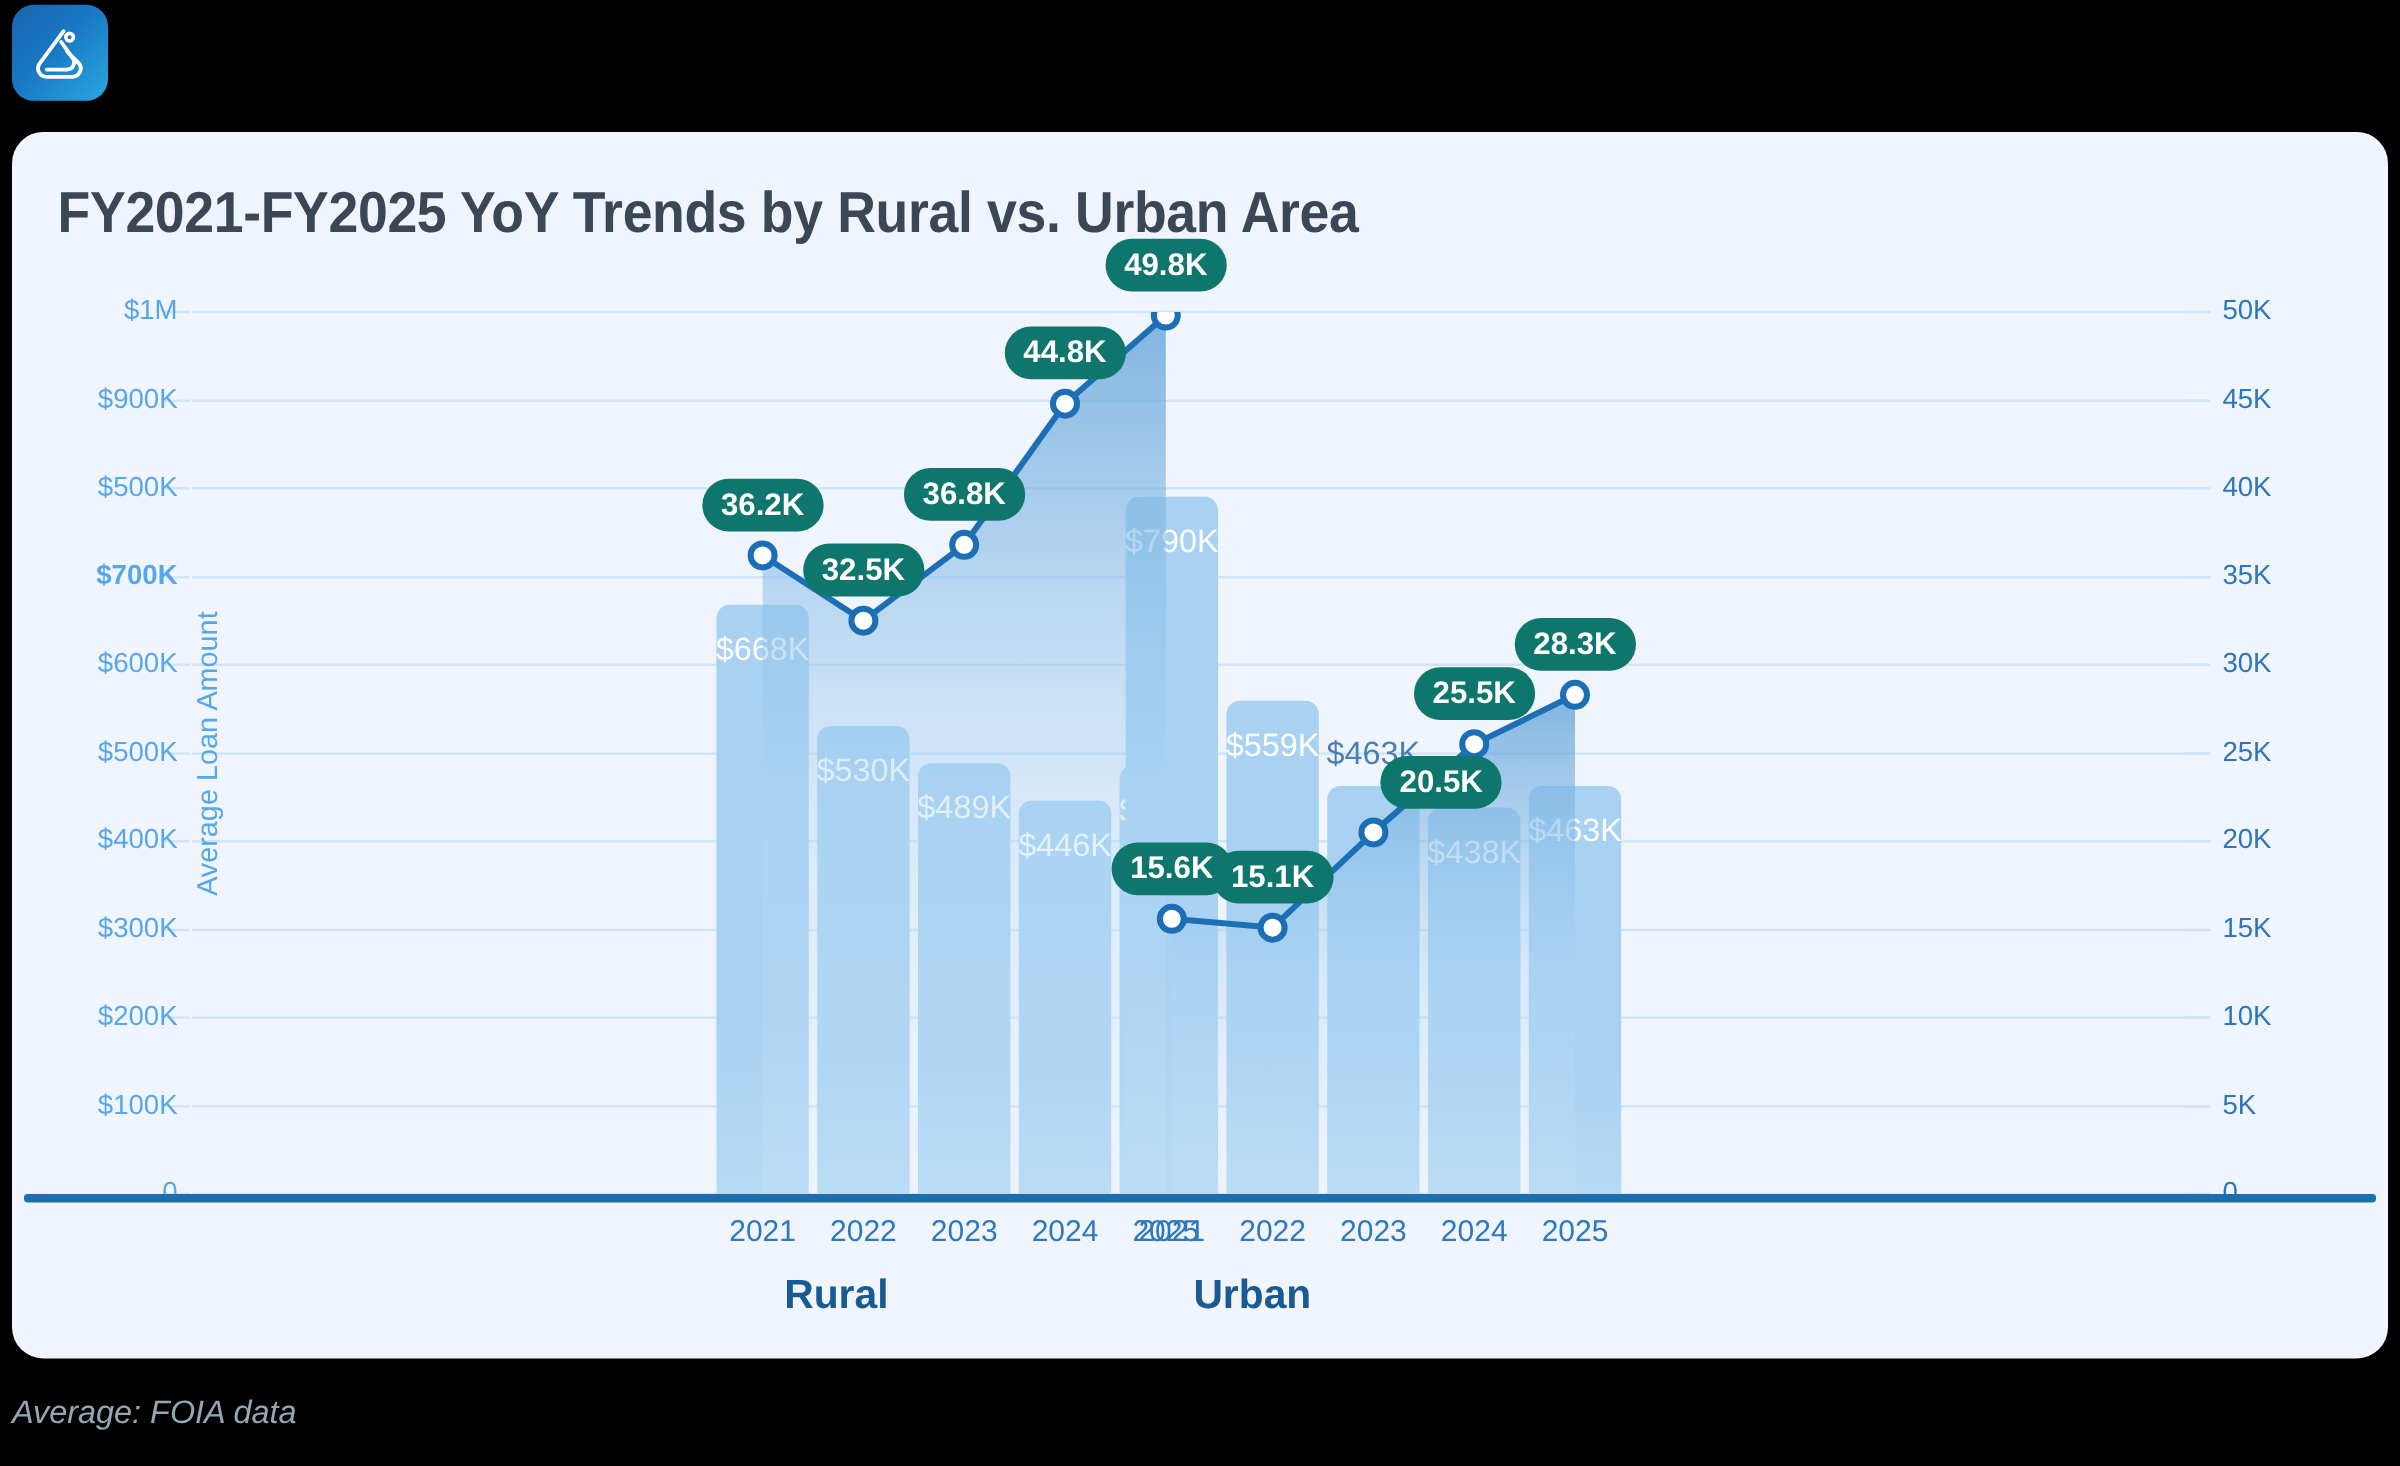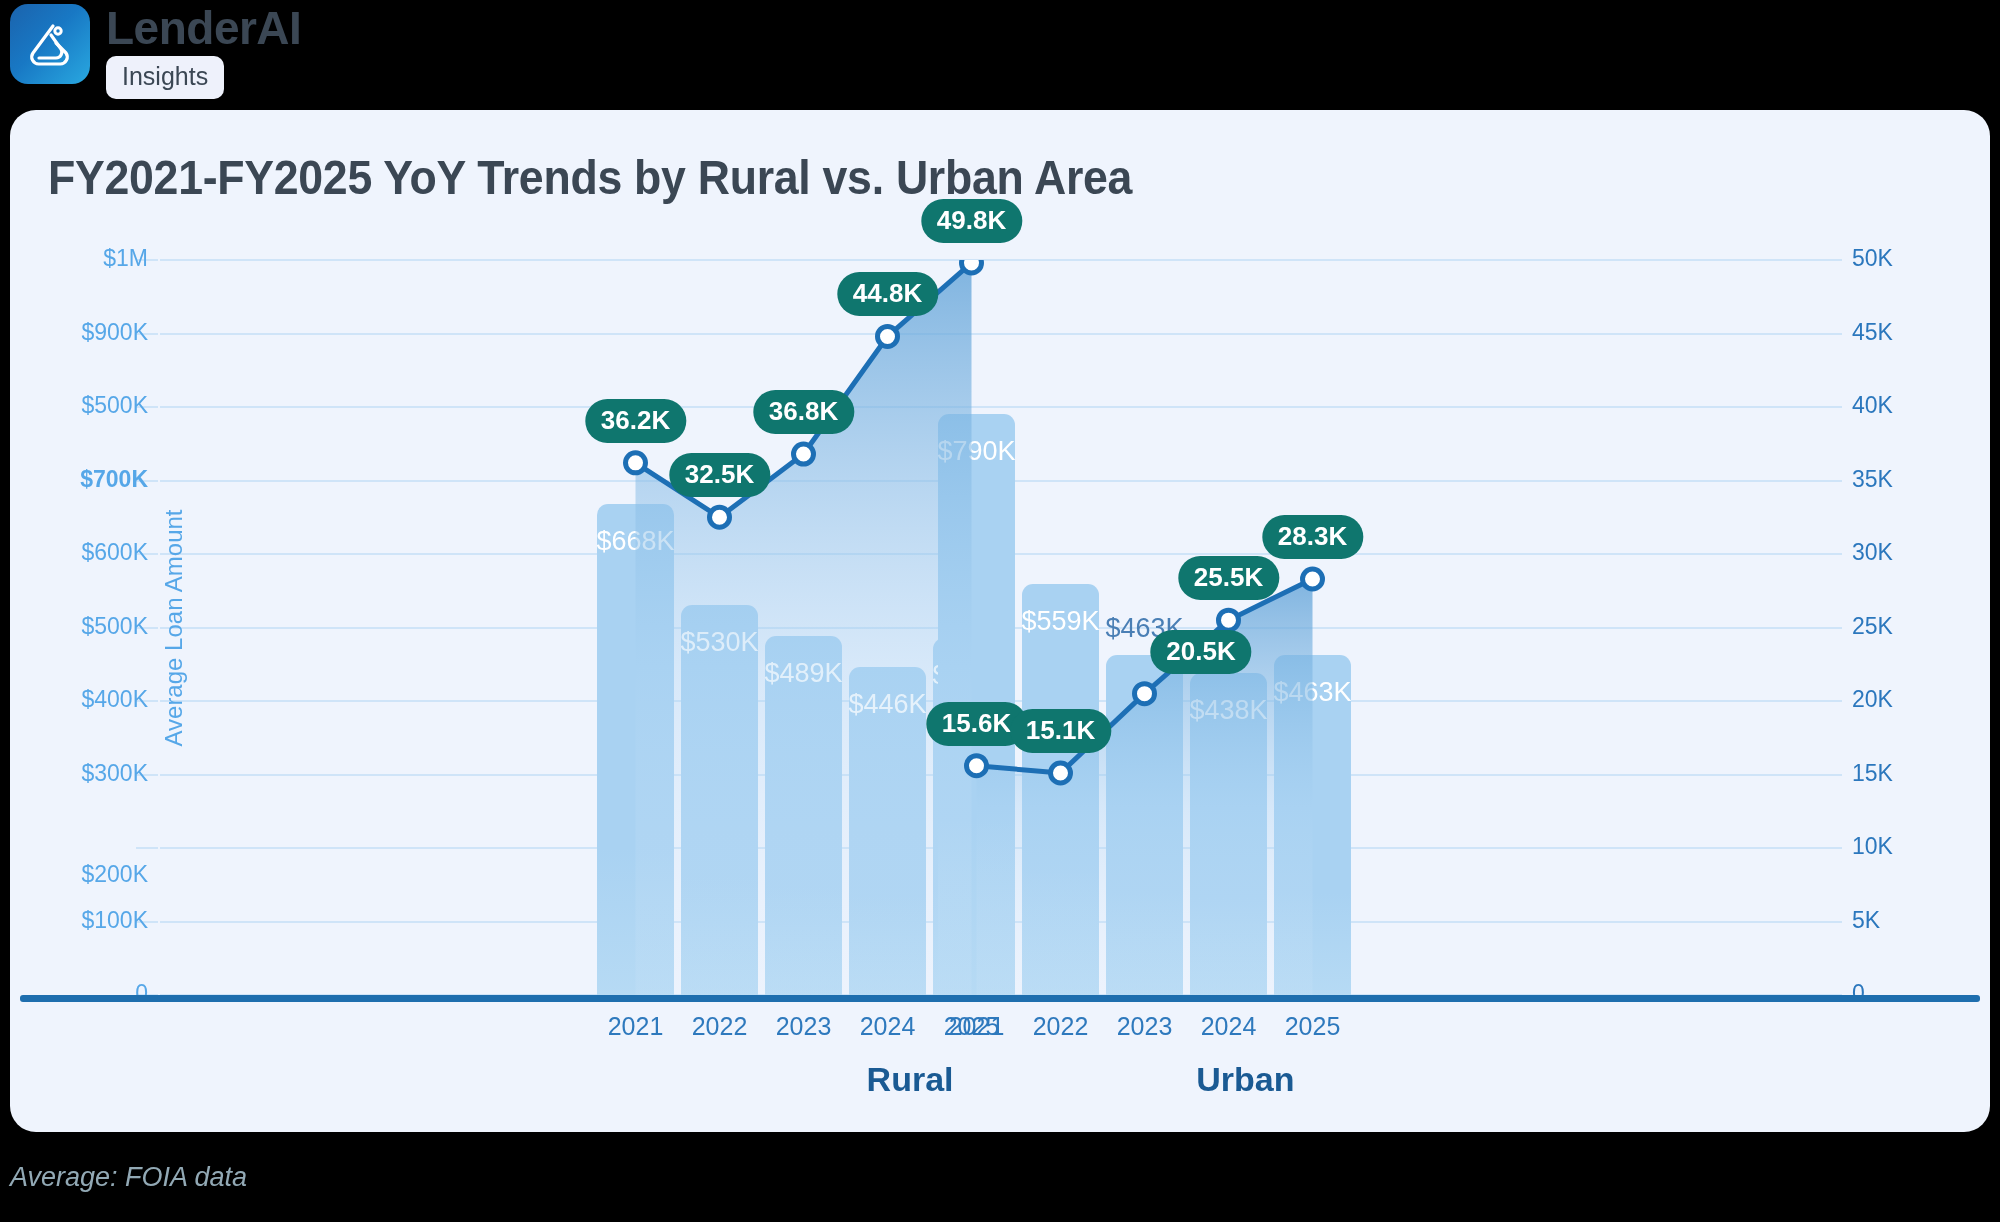--- a/index.html
+++ b/index.html
@@ -91,43 +91,39 @@
     padding:8px 16px 10px; border-radius:22px; white-space:nowrap;
     line-height:26px;
   }
 
   
   .xtick {
     position:absolute; top:752px; width:110px; text-align:center;
     font-size:25px; color:#2e79bd;
   }
   .group-label {
-    position:absolute; top:800px; width:300px; text-align:right;
+    position:absolute; top:800px; width:300px; text-align:left;
     font-size:34px; font-weight:700; color:#1a5a93;
   }
 
   #source {
     position:absolute; left:10px; top:1162px;
     font-size:27px; font-style:italic; color:#92a9b5;
   }
 </style>
 </head>
 <body>
 
 <div id="brand">
   <div id="logo-mark">
     <svg width="54" height="54" viewBox="0 0 54 54" fill="none" aria-hidden="true">
       <path d="M30 9 L10 36 a7 7 0 0 0 6 11 h21 a7 7 0 0 0 6 -11 L33 26" stroke="#ffffff" stroke-width="3.2" stroke-linecap="round" stroke-linejoin="round" fill="none"></path>
       <path d="M16 41 h17 a6 6 0 0 0 5 -9 L28 18" stroke="#ffffff" stroke-width="3.2" stroke-linecap="round" stroke-linejoin="round" fill="none"></path>
       <circle cx="35" cy="14" r="3.2" stroke="#ffffff" stroke-width="3" fill="none"></circle>
     </svg>
-  </div>
-  <div id="brand-text">
-    <div id="brand-name">LenderAI</div>
-    <div id="brand-badge">Insights</div>
   </div>
 </div>
 
 <div id="card">
 
   <div id="chart-title">FY2021-FY2025 YoY Trends by Rural vs. Urban Area</div>
 
   <div id="plot">
 
     <div id="grid-layer">
@@ -161,21 +157,21 @@
         <div class="gridline" style="top: 72.5px;"></div>
         <div class="tick-l" style="top: 72.5px;"></div>
         <div class="tick-r" style="top: 72.5px;"></div>
         <div class="gridline" style="top: -1px;"></div>
         <div class="tick-l" style="top: -1px;"></div>
         <div class="tick-r" style="top: -1px;"></div>
       </div>
     <div id="ylabels-left">
         <div class="ylabel-l" style="top: 720px;">0</div>
         <div class="ylabel-l" style="top: 646.5px;">$100K</div>
-        <div class="ylabel-l" style="top: 601px;">$200K</div>
+        <div class="ylabel-l" style="top: 573px;">$200K</div>
         <div class="ylabel-l" style="top: 499.5px;">$300K</div>
         <div class="ylabel-l" style="top: 426px;">$400K</div>
         <div class="ylabel-l" style="top: 352.5px;">$500K</div>
         <div class="ylabel-l" style="top: 279px;">$600K</div>
         <div class="ylabel-l" style="top: 205.5px; font-weight: bold;">$700K</div>
         <div class="ylabel-l" style="top: 132px;">$500K</div>
         <div class="ylabel-l" style="top: 58.5px;">$900K</div>
         <div class="ylabel-l" style="top: -15px;">$1M</div>
       </div>
     <div id="ylabels-right">

